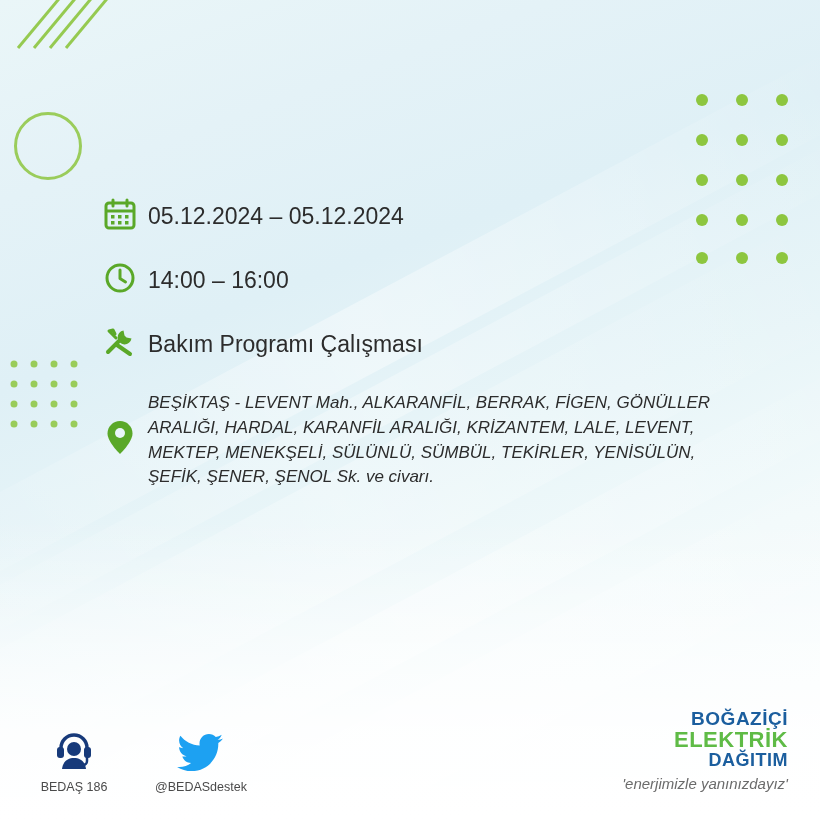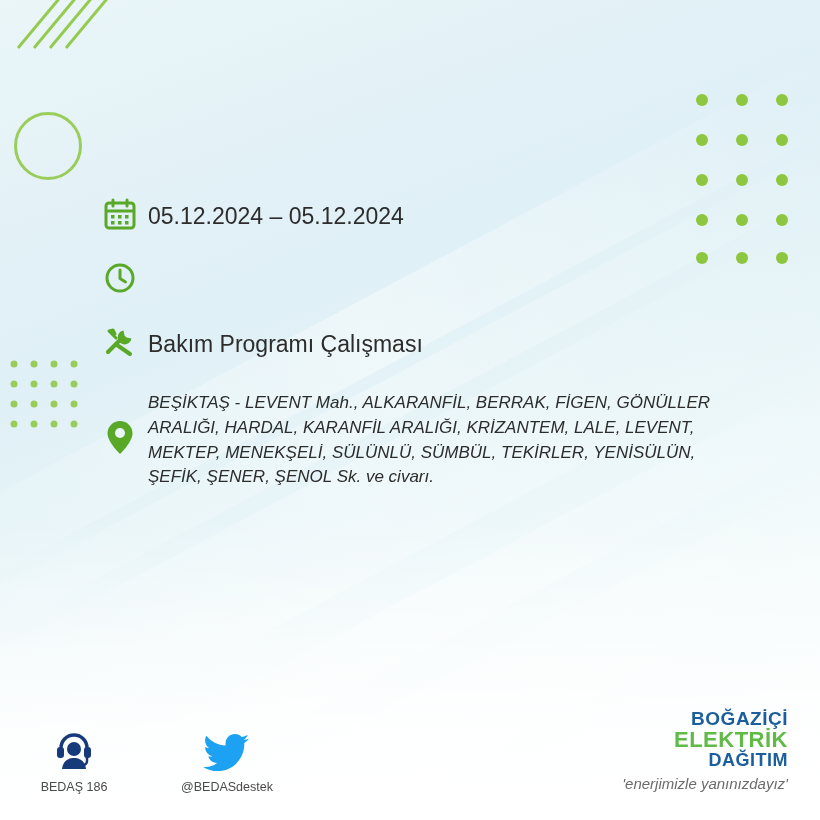--- a/index.html
+++ b/index.html
@@ -108,21 +108,21 @@
     font-style: italic;
   }
 
   
   .footer-left {
     position: absolute;
     left: 28px;
     bottom: 26px;
     display: flex;
     align-items: flex-end;
-    gap: 61px;
+    gap: 35px;
   }
   .f-item {
     text-align: center;
     width: 92px;
   }
   .f-item .glyph { height: 46px; display: flex; align-items: flex-end; justify-content: center; }
   .f-item .cap {
     margin-top: 8px;
     font-size: 12.5px;
     color: #4a4a4a;
@@ -236,20 +236,21 @@
       <div class="txt">05.12.2024 – 05.12.2024</div>
     </div>
 
     <div class="row">
       <div class="ico">
         <svg width="32" height="32" viewBox="0 0 32 32">
           <circle cx="16" cy="16" r="13" fill="none" stroke="#5aa828" stroke-width="3"></circle>
           <path d="M16 8 V16.5 L21.5 20" fill="none" stroke="#5aa828" stroke-width="3" stroke-linecap="round" stroke-linejoin="round"></path>
         </svg>
       </div>
+      <div class="txt">14:00 – 16:00</div>
     </div>
 
     <div class="row">
       <div class="ico">
         <svg width="32" height="32" viewBox="0 0 32 32">
           <path d="M4 26 L18 12" stroke="#5aa828" stroke-width="4" stroke-linecap="round"></path>
           <path d="M19.5 4.5 a7 7 0 1 0 8 8 l-5 -1 l-2 -2 z" fill="#5aa828"></path>
           <path d="M5 5 L12 12 M5 5 L9 4 L11 8" stroke="#5aa828" stroke-width="3" fill="none" stroke-linecap="round" stroke-linejoin="round"></path>
           <path d="M13 19 L26 28" stroke="#5aa828" stroke-width="4" stroke-linecap="round"></path>
         </svg>

